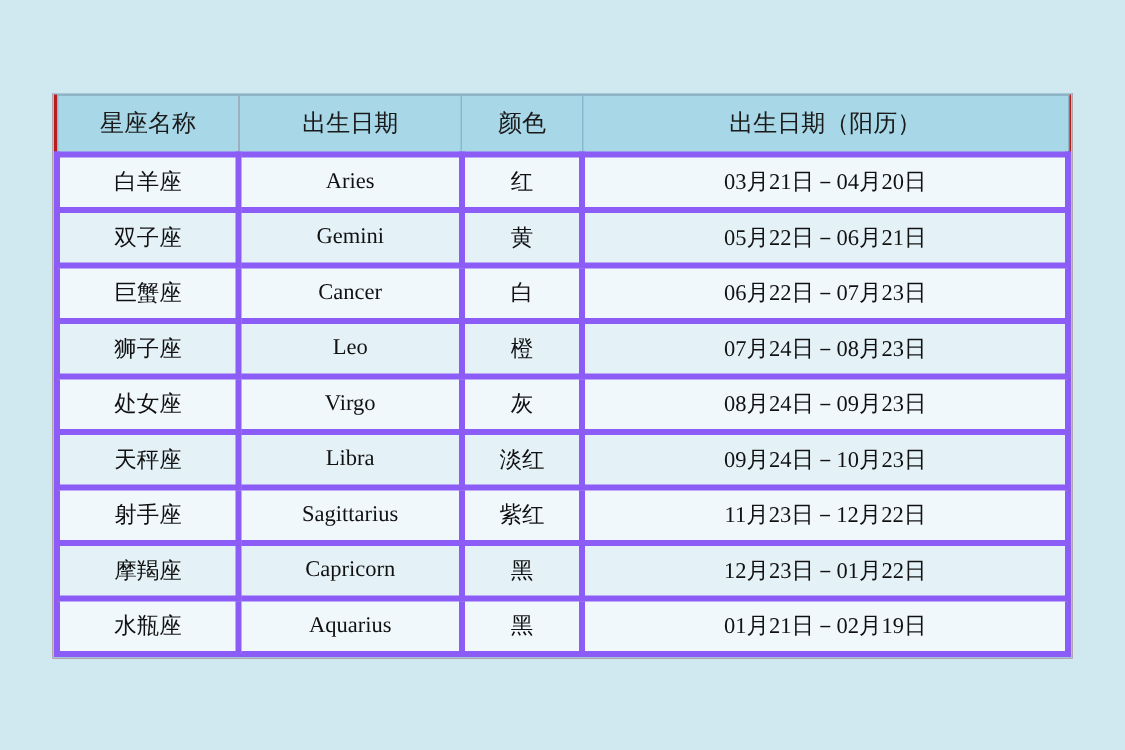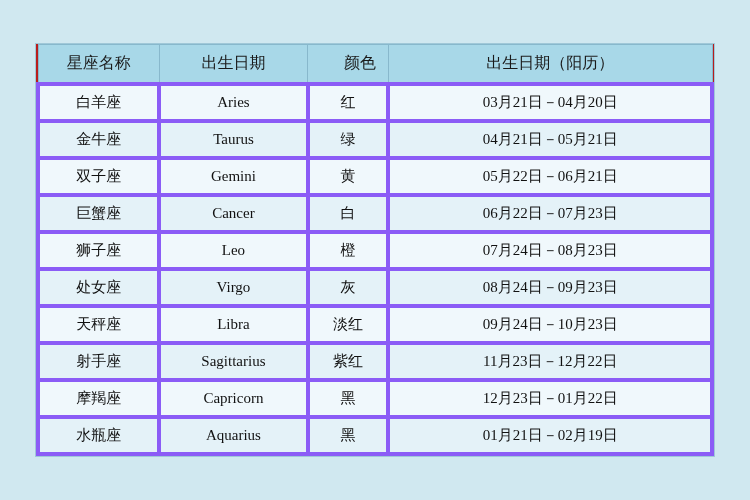--- a/index.html
+++ b/index.html
@@ -53,21 +53,21 @@
     tbody td {
       border: 4px solid #8b5cf6;
       padding: 7px 12px;
       text-align: center;
       font-size: 15px;
       color: #111;
     }
 
     .col-chinese { width: 18%; }
     .col-english { width: 22%; }
-    .col-color   { width: 12%; text-align: right; }
+    .col-color   { width: 12%; }
     .col-date    { width: 48%; }
   </style>
 </head>
 <body>
 
 <div class="table-container">
   <table>
     <thead>
       <tr>
         <th class="col-chinese">星座名称</th>
@@ -75,26 +75,20 @@
         <th class="col-color">颜色</th>
         <th class="col-date">出生日期（阳历）</th>
       </tr>
     </thead>
     <tbody id="table-body">
     <tr>
           <td>白羊座</td>
           <td>Aries</td>
           <td>红</td>
           <td>03月21日－04月20日</td>
-        </tr>
-        <tr>
-          <td>金牛座</td>
-          <td>Taurus</td>
-          <td>绿</td>
-          <td>04月21日－05月21日</td>
         </tr>
         <tr>
           <td>双子座</td>
           <td>Gemini</td>
           <td>黄</td>
           <td>05月22日－06月21日</td>
         </tr>
         <tr>
           <td>巨蟹座</td>
           <td>Cancer</td>

